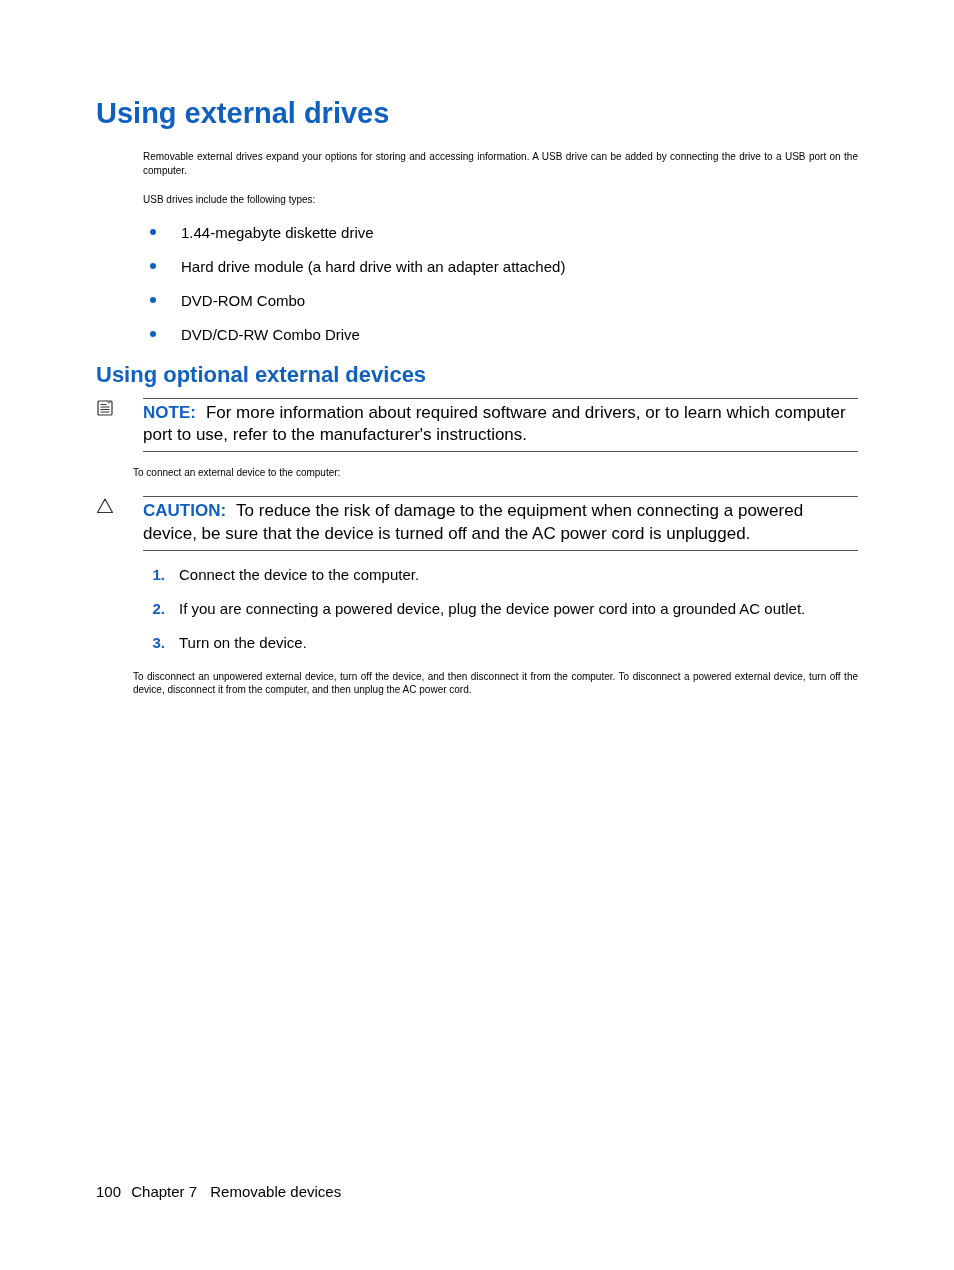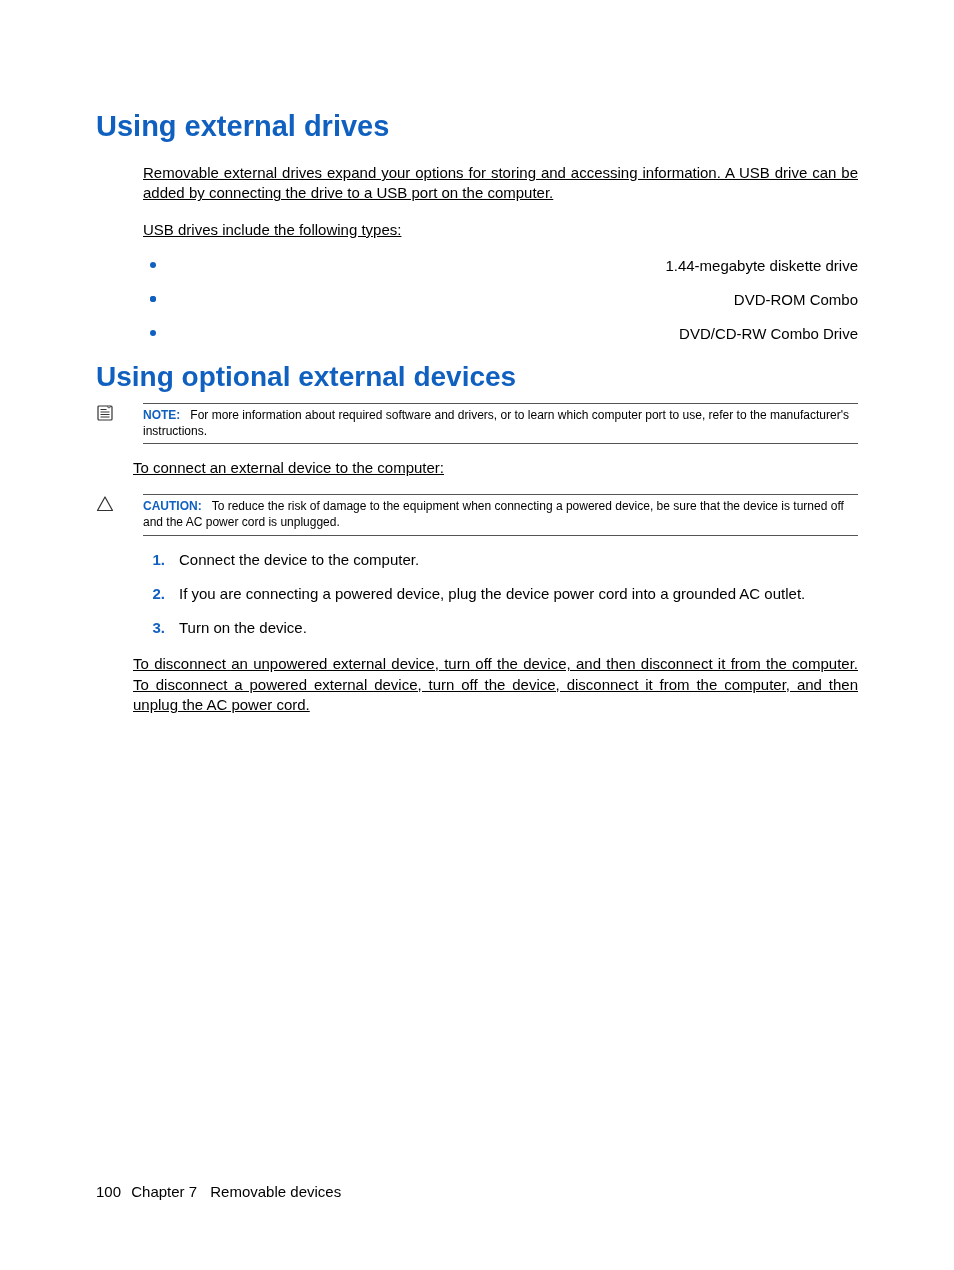--- a/index.html
+++ b/index.html
@@ -5,80 +5,78 @@
   * { box-sizing: border-box; margin: 0; padding: 0; }
   html, body { width: 954px; height: 1270px; background: #fff; }
   body {
     font-family: Arial, Helvetica, sans-serif;
     color: #000;
     position: relative;
   }
   .page {
     position: absolute;
     left: 96px;
-    top: 110px;
+    top: 97px;
     width: 762px;
   }
   h1.main-heading {
     color: #1060c0;
     font-size: 29px;
     font-weight: bold;
     margin-bottom: 20px;
   }
   .body-block {
     margin-left: 47px;
   }
   p.para {
-    font-size: 15px;
+    font-size: 10px;
     line-height: 1.35;
     margin-bottom: 16px;
     text-align: justify;
-    text-decoration: underline;
   }
   ul.bullets {
     list-style: none;
     margin-left: 0;
     margin-bottom: 16px;
   }
   ul.bullets li {
     position: relative;
     padding-left: 38px;
     font-size: 15px;
     line-height: 1.35;
     margin-bottom: 14px;
-    text-align: right;
   }
   ul.bullets li .bullet-dot {
     position: absolute;
     left: 7px;
     top: 6px;
     width: 6px;
     height: 6px;
     border-radius: 50%;
     background: #1060c0;
   }
   h2.sub-heading {
     color: #1060c0;
-    font-size: 28px;
+    font-size: 22px;
     font-weight: bold;
     margin-top: 8px;
     margin-bottom: 10px;
   }
   .callout {
     margin-left: 24px;
     width: 738px;
     margin-bottom: 14px;
   }
   .callout-inner {
     border-top: 1px solid #555;
     border-bottom: 1px solid #555;
     padding: 3px 0 4px 0;
     margin-left: 23px;
     width: 715px;
-    font-size: 12px;
+    font-size: 17px;
     line-height: 1.35;
   }
   .callout-row {
     position: relative;
   }
   .callout-icon {
     position: absolute;
     left: -24px;
     top: 1px;
     width: 18px;
@@ -128,21 +126,21 @@
 <div class="page">
 
   <h1 class="main-heading">Using external drives</h1>
 
   <div class="body-block">
     <p class="para">Removable external drives expand your options for storing and accessing information. A USB drive can be added by connecting the drive to a USB port on the computer.</p>
     <p class="para">USB drives include the following types:</p>
 
     <ul class="bullets">
       <li><span class="bullet-dot"></span><span>1.44-megabyte diskette drive</span></li>
-      <li><span class="bullet-dot"></span></li>
+      <li><span class="bullet-dot"></span><span>Hard drive module (a hard drive with an adapter attached)</span></li>
       <li><span class="bullet-dot"></span><span>DVD-ROM Combo</span></li>
       <li><span class="bullet-dot"></span><span>DVD/CD-RW Combo Drive</span></li>
     </ul>
   </div>
 
   <h2 class="sub-heading">Using optional external devices</h2>
 
   <div class="callout">
     <div class="callout-row">
       <span class="callout-icon">

